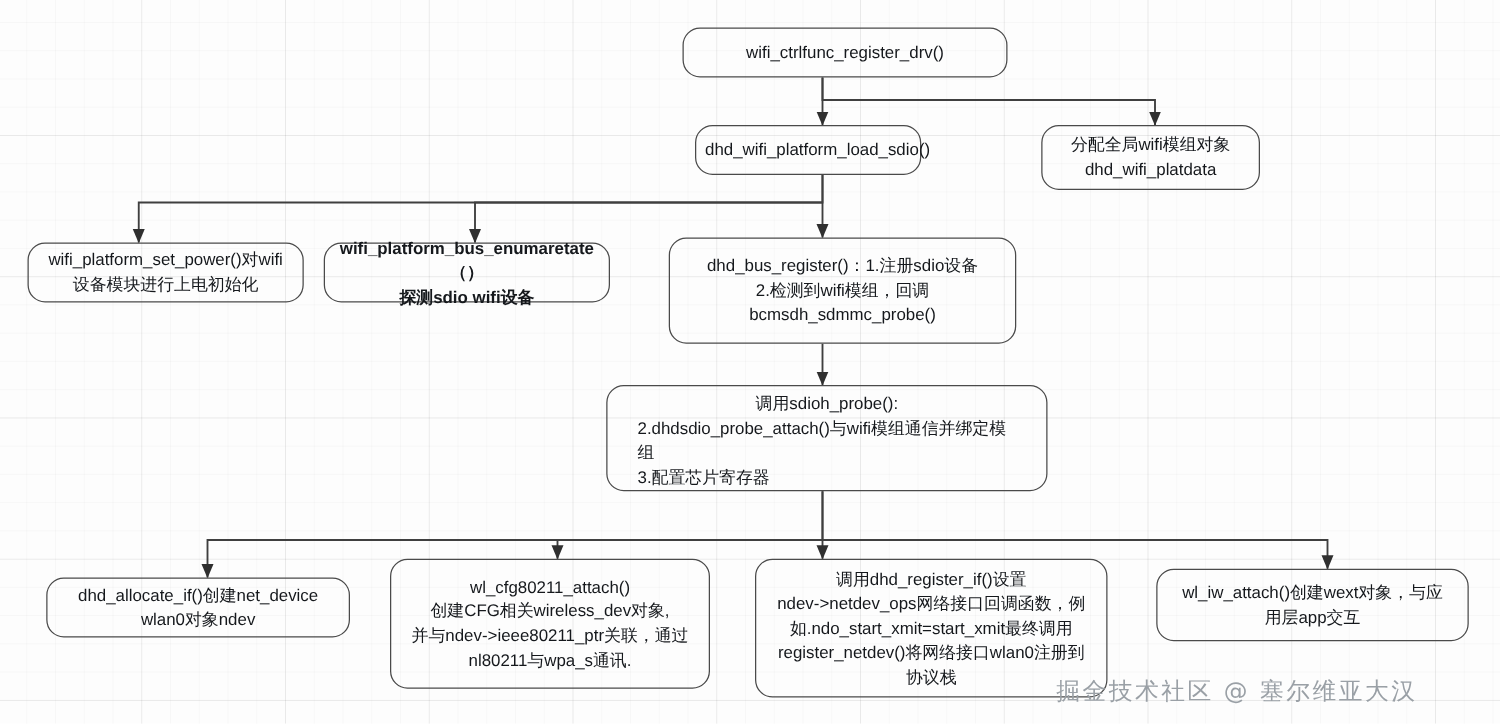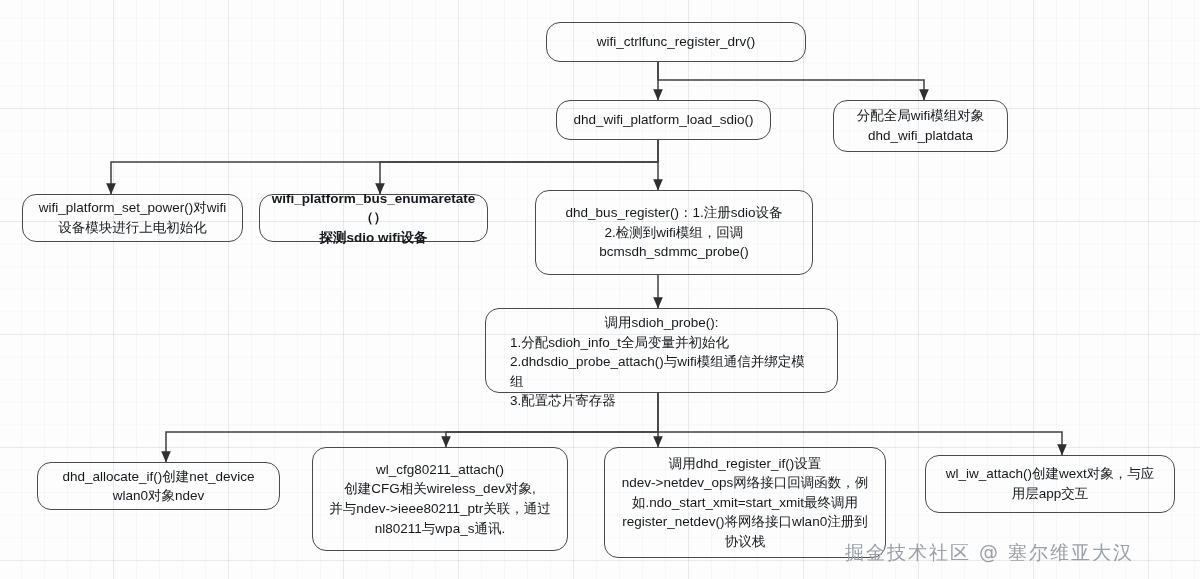--- a/index.html
+++ b/index.html
@@ -80,31 +80,31 @@
         <path d="M658,275 L658,308" marker-end="url(#arrow)"></path>
         <path d="M658,393 L658,447" marker-end="url(#arrow)"></path>
         <path d="M658,393 L658,432 L166,432 L166,462" marker-end="url(#arrow)"></path>
         <path d="M658,432 L446,432 L446,447" marker-end="url(#arrow)"></path>
         <path d="M658,432 L1062,432 L1062,455" marker-end="url(#arrow)"></path>
       </g>
   </svg>
 
   <div id="node-layer">
       <div class="node" style="left: 546px; top: 22px; width: 260px; height: 40px;"><span class="label">wifi_ctrlfunc_register_drv()</span></div>
-      <div class="node" style="left: 556px; top: 100px; width: 215px; height: 40px;"><span class="label">dhd_wifi_platform_load_sdio()</span></div>
+      <div class="node" style="left: 556px; top: 100px; width: 181px; height: 40px;"><span class="label">dhd_wifi_platform_load_sdio()</span></div>
       <div class="node" style="left: 833px; top: 100px; width: 175px; height: 52px;"><span class="label">分配全局wifi模组对象
 dhd_wifi_platdata</span></div>
       <div class="node" style="left: 22px; top: 194px; width: 221px; height: 48px;"><span class="label">wifi_platform_set_power()对wifi
 设备模块进行上电初始化</span></div>
       <div class="node" style="left: 259px; top: 194px; width: 229px; height: 48px; font-weight: bold;"><span class="label">wifi_platform_bus_enumaretate（）
 探测sdio wifi设备</span></div>
       <div class="node" style="left: 518px; top: 190px; width: 278px; height: 85px; margin-left: 17px;"><span class="label">dhd_bus_register()：1.注册sdio设备
 2.检测到wifi模组，回调
 bcmsdh_sdmmc_probe()</span></div>
-      <div class="node left-align" style="left: 485px; top: 308px; width: 353px; height: 85px; display: block; padding: 4px 24px;"><div style="text-align: center;">调用sdioh_probe():</div><div>1.分配sdioh_info_t全局变量并初始化</div><div>2.dhdsdio_probe_attach()与wifi模组通信并绑定模组</div><div>3.配置芯片寄存器</div></div>
+      <div class="node left-align" style="left: 485px; top: 308px; width: 353px; height: 85px; display: block; padding: 4px 24px;"><div style="text-align: center;">调用sdioh_probe():</div><div>2.dhdsdio_probe_attach()与wifi模组通信并绑定模组</div><div>3.配置芯片寄存器</div></div>
       <div class="node" style="left: 37px; top: 462px; width: 243px; height: 48px; align-items: flex-end;"><span class="label">dhd_allocate_if()创建net_device
 wlan0对象ndev</span></div>
       <div class="node" style="left: 312px; top: 447px; width: 256px; height: 104px;"><span class="label">wl_cfg80211_attach()
 创建CFG相关wireless_dev对象,
 并与ndev-&gt;ieee80211_ptr关联，通过
 nl80211与wpa_s通讯.</span></div>
       <div class="node" style="left: 604px; top: 447px; width: 282px; height: 111px;"><span class="label">调用dhd_register_if()设置
 ndev-&gt;netdev_ops网络接口回调函数，例
 如.ndo_start_xmit=start_xmit最终调用
 register_netdev()将网络接口wlan0注册到

